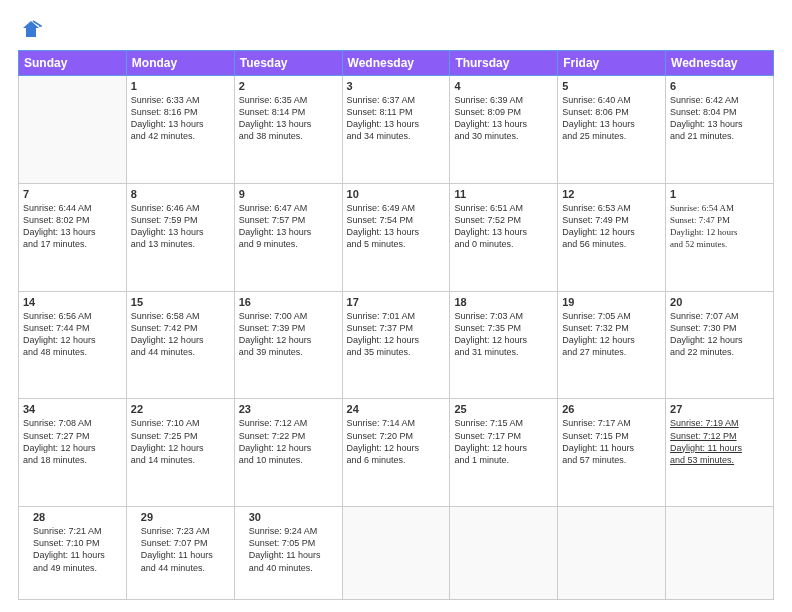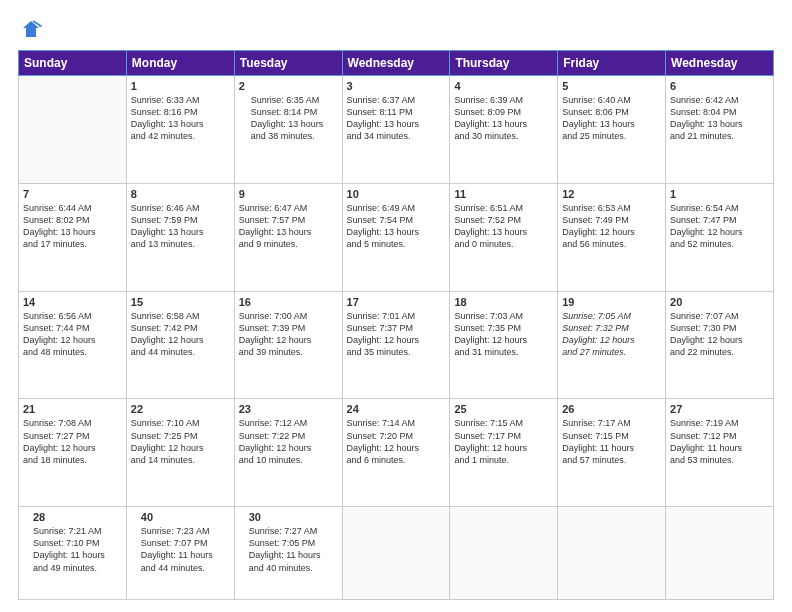--- a/index.html
+++ b/index.html
@@ -61,21 +61,21 @@
       color: #555;
     }
     .calendar {
       flex: 1;
       border: 1px solid #ccc;
       border-collapse: collapse;
       width: 100%;
       table-layout: fixed;
     }
     .calendar th {
-      background-color: #4c1d95;
+      background-color: #8b5cf6;
       color: #fff;
       font-size: 12px;
       font-weight: bold;
       text-align: left;
       padding: 5px 5px;
       border: 1px solid #5a99e8;
     }
     .calendar td {
       border: 1px solid #ccc;
       vertical-align: top;
@@ -141,21 +141,21 @@
           <td class="empty-cell"></td>
           <td>
             <span class="day-number">1</span>
             <div class="cell-info" style="white-space: pre-line;">Sunrise: 6:33 AM
 Sunset: 8:16 PM
 Daylight: 13 hours
 and 42 minutes.</div>
           </td>
           <td>
             <span class="day-number">2</span>
-            <div class="cell-info" style="white-space: pre-line; margin-left: 12px;">Sunrise: 6:35 AM
+            <div class="cell-info" style="white-space: pre-line;">Sunrise: 6:35 AM
 Sunset: 8:14 PM
 Daylight: 13 hours
 and 38 minutes.</div>
           </td>
           <td>
             <span class="day-number">3</span>
             <div class="cell-info" style="white-space: pre-line;">Sunrise: 6:37 AM
 Sunset: 8:11 PM
 Daylight: 13 hours
 and 34 minutes.</div>
@@ -220,21 +220,21 @@
           </td>
           <td>
             <span class="day-number">12</span>
             <div class="cell-info" style="white-space: pre-line;">Sunrise: 6:53 AM
 Sunset: 7:49 PM
 Daylight: 12 hours
 and 56 minutes.</div>
           </td>
           <td>
             <span class="day-number">1</span>
-            <div class="cell-info" style="white-space: pre-line;">Sunrise: 6:54 AM
+            <div class="cell-info" style="white-space: pre-line; font-family: Liberation Serif, serif;">Sunrise: 6:54 AM
 Sunset: 7:47 PM
 Daylight: 12 hours
 and 52 minutes.</div>
           </td>
         </tr>
         <tr>
           <td>
             <span class="day-number">14</span>
             <div class="cell-info" style="white-space: pre-line;">Sunrise: 6:56 AM
 Sunset: 7:44 PM
@@ -264,36 +264,36 @@
           </td>
           <td>
             <span class="day-number">18</span>
             <div class="cell-info" style="white-space: pre-line;">Sunrise: 7:03 AM
 Sunset: 7:35 PM
 Daylight: 12 hours
 and 31 minutes.</div>
           </td>
           <td>
             <span class="day-number">19</span>
-            <div class="cell-info" style="white-space: pre-line; font-style: italic;">Sunrise: 7:05 AM
+            <div class="cell-info" style="white-space: pre-line;">Sunrise: 7:05 AM
 Sunset: 7:32 PM
 Daylight: 12 hours
 and 27 minutes.</div>
           </td>
           <td>
             <span class="day-number">20</span>
             <div class="cell-info" style="white-space: pre-line;">Sunrise: 7:07 AM
 Sunset: 7:30 PM
 Daylight: 12 hours
 and 22 minutes.</div>
           </td>
         </tr>
         <tr>
           <td>
-            <span class="day-number">21</span>
+            <span class="day-number">34</span>
             <div class="cell-info" style="white-space: pre-line;">Sunrise: 7:08 AM
 Sunset: 7:27 PM
 Daylight: 12 hours
 and 18 minutes.</div>
           </td>
           <td>
             <span class="day-number">22</span>
             <div class="cell-info" style="white-space: pre-line;">Sunrise: 7:10 AM
 Sunset: 7:25 PM
 Daylight: 12 hours
@@ -322,44 +322,44 @@
           </td>
           <td>
             <span class="day-number">26</span>
             <div class="cell-info" style="white-space: pre-line;">Sunrise: 7:17 AM
 Sunset: 7:15 PM
 Daylight: 11 hours
 and 57 minutes.</div>
           </td>
           <td>
             <span class="day-number">27</span>
-            <div class="cell-info" style="white-space: pre-line;">Sunrise: 7:19 AM
+            <div class="cell-info" style="white-space: pre-line; text-decoration: underline;">Sunrise: 7:19 AM
 Sunset: 7:12 PM
 Daylight: 11 hours
 and 53 minutes.</div>
           </td>
         </tr>
         <tr class="last-row">
           <td>
             <span class="day-number">28</span>
             <div class="cell-info" style="white-space: pre-line;">Sunrise: 7:21 AM
 Sunset: 7:10 PM
 Daylight: 11 hours
 and 49 minutes.</div>
           </td>
           <td>
-            <span class="day-number">40</span>
+            <span class="day-number">29</span>
             <div class="cell-info" style="white-space: pre-line;">Sunrise: 7:23 AM
 Sunset: 7:07 PM
 Daylight: 11 hours
 and 44 minutes.</div>
           </td>
           <td>
             <span class="day-number">30</span>
-            <div class="cell-info" style="white-space: pre-line;">Sunrise: 7:27 AM
+            <div class="cell-info" style="white-space: pre-line;">Sunrise: 9:24 AM
 Sunset: 7:05 PM
 Daylight: 11 hours
 and 40 minutes.</div>
           </td>
           <td class="empty-cell"></td>
           <td class="empty-cell"></td>
           <td class="empty-cell"></td>
           <td class="empty-cell"></td>
         </tr>
       </tbody>

